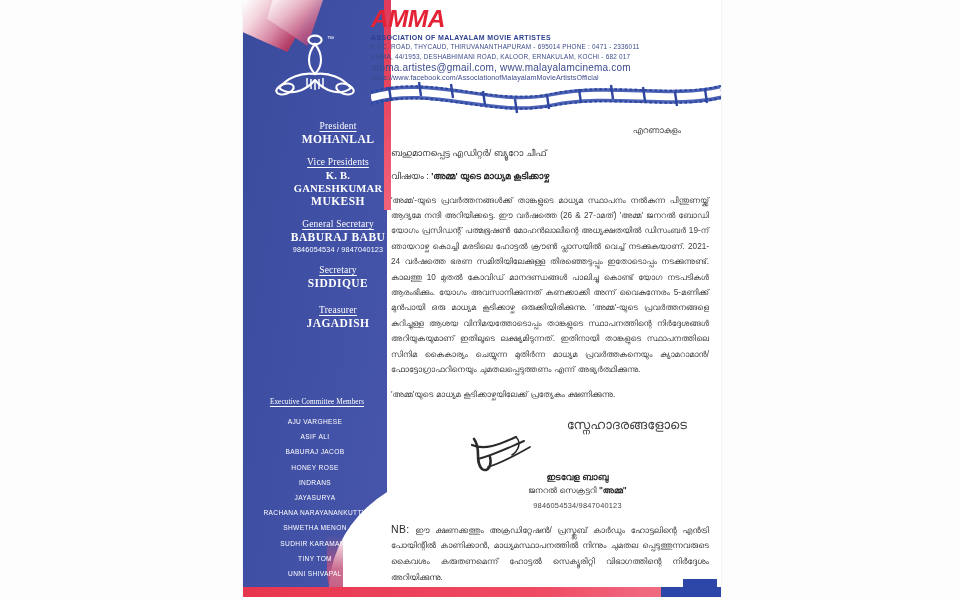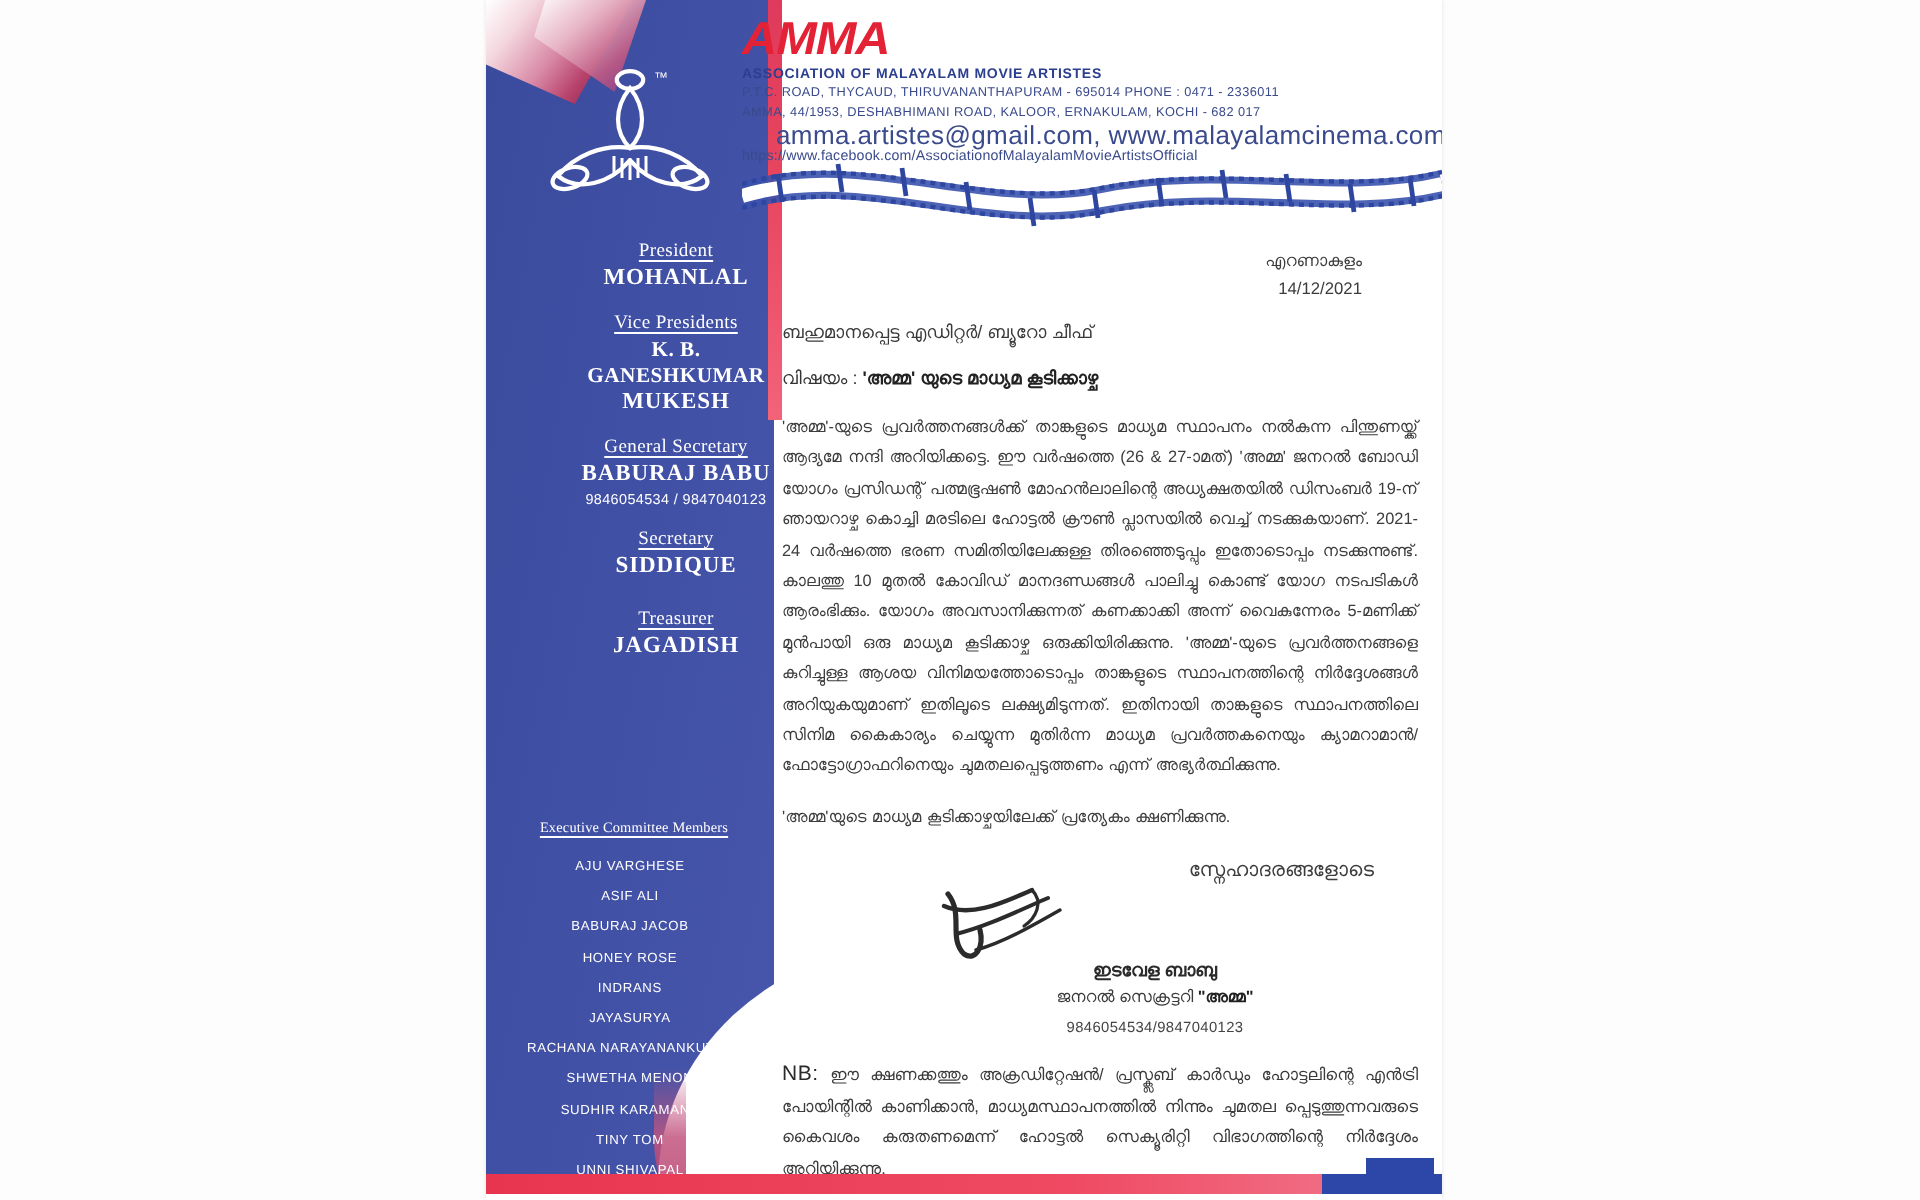--- a/index.html
+++ b/index.html
@@ -134,21 +134,21 @@
   .bearer .phone {
     font-family: "Liberation Sans", sans-serif;
     font-size: 7.2px;
     letter-spacing: .2px;
     margin-top: 1px;
   }
 
   
   .exec {
     position: absolute;
-    left: 0; top: 410px;
+    left: 0; top: 398px;
     width: 144px;
     text-align: center;
     color: #ffffff;
   }
   .exec-title {
     font-family: "Liberation Serif", serif;
     font-size: 7.2px;
     text-decoration: underline;
     text-underline-offset: 1.5px;
     letter-spacing: .1px;
@@ -191,21 +191,21 @@
     line-height: 9px;
   }
   .amma-line {
     font-family: "Liberation Sans", sans-serif;
     font-size: 6.4px;
     color: #3a4a8c;
     letter-spacing: .22px;
     line-height: 10.4px;
     white-space: nowrap;
   }
-  .amma-line.mail { font-size: 13px; letter-spacing:.2px;margin-left:17px; }
+  .amma-line.mail { font-size: 10px; letter-spacing:.2px; }
   .amma-line.fb  { font-size: 7.1px; letter-spacing:.1px; }
 
   
   .filmstrip {
     position: absolute;
     left: 128px; top: 78px;
     width: 350px; height: 40px;
     overflow: hidden;
   }
   .filmstrip svg { display:block; }
@@ -248,21 +248,21 @@
     line-height: 15.4px;
     text-align: justify;
     word-spacing: .4px;
   }
 
   .closing {
     margin-top: 14px;
     text-align: right;
     padding-right: 22px;
     font-family: "Liberation Sans", sans-serif;
-    font-size: 10px;
+    font-size: 13px;
     color: #3d3d3d;
   }
   .sign-block {
     margin-top: 4px;
     text-align: center;
     padding-left: 55px;
   }
   .sign-mark { height: 34px; position: relative; }
   .sign-mark svg { position:absolute; left: 22px; top: -2px; }
   .sign-name {
@@ -412,21 +412,20 @@
           <line x1="304" y1="14" x2="306" y2="28"></line>
           <line x1="334" y1="11" x2="336" y2="25"></line>
         </g>
       </svg>
     </div>
 
     <div class="body">
 
       <div class="place-date">
         <div>എറണാകുളം</div>
-        <div>14/12/2021</div>
       </div>
 
       <div class="salutation">ബഹുമാനപ്പെട്ട എഡിറ്റർ/ ബ്യൂറോ ചീഫ്</div>
 
       <div class="subject">
         <span>വിഷയം :</span>
         <b>'അമ്മ' യുടെ മാധ്യമ കൂടിക്കാഴ്ച</b>
       </div>
 
       <div class="para">'അമ്മ'-യുടെ പ്രവർത്തനങ്ങൾക്ക് താങ്കളുടെ മാധ്യമ സ്ഥാപനം നൽകുന്ന പിന്തുണയ്ക്ക് ആദ്യമേ നന്ദി അറിയിക്കട്ടെ. ഈ വർഷത്തെ (26 &amp; 27-ാമത്) 'അമ്മ' ജനറൽ ബോഡി യോഗം പ്രസിഡന്റ് പത്മഭൂഷൺ മോഹൻലാലിന്റെ അധ്യക്ഷതയിൽ ഡിസംബർ 19-ന് ഞായറാഴ്ച കൊച്ചി മരടിലെ ഹോട്ടൽ ക്രൗൺ പ്ലാസയിൽ വെച്ച് നടക്കുകയാണ്. 2021-24 വർഷത്തെ ഭരണ സമിതിയിലേക്കുള്ള തിരഞ്ഞെടുപ്പും ഇതോടൊപ്പം നടക്കുന്നുണ്ട്. കാലത്തു 10 മുതൽ കോവിഡ് മാനദണ്ഡങ്ങൾ പാലിച്ചു കൊണ്ട് യോഗ നടപടികൾ ആരംഭിക്കും. യോഗം അവസാനിക്കുന്നത് കണക്കാക്കി അന്ന് വൈകുന്നേരം 5-മണിക്ക് മുൻപായി ഒരു മാധ്യമ കൂടിക്കാഴ്ച ഒരുക്കിയിരിക്കുന്നു. 'അമ്മ'-യുടെ പ്രവർത്തനങ്ങളെ കുറിച്ചുള്ള ആശയ വിനിമയത്തോടൊപ്പം താങ്കളുടെ സ്ഥാപനത്തിന്റെ നിർദ്ദേശങ്ങൾ അറിയുകയുമാണ് ഇതിലൂടെ ലക്ഷ്യമിടുന്നത്. ഇതിനായി താങ്കളുടെ സ്ഥാപനത്തിലെ സിനിമ കൈകാര്യം ചെയ്യുന്ന മുതിർന്ന മാധ്യമ പ്രവർത്തകനെയും ക്യാമറാമാൻ/ഫോട്ടോഗ്രാഫറിനെയും ചുമതലപ്പെടുത്തണം എന്ന് അഭ്യർത്ഥിക്കുന്നു.</div>

